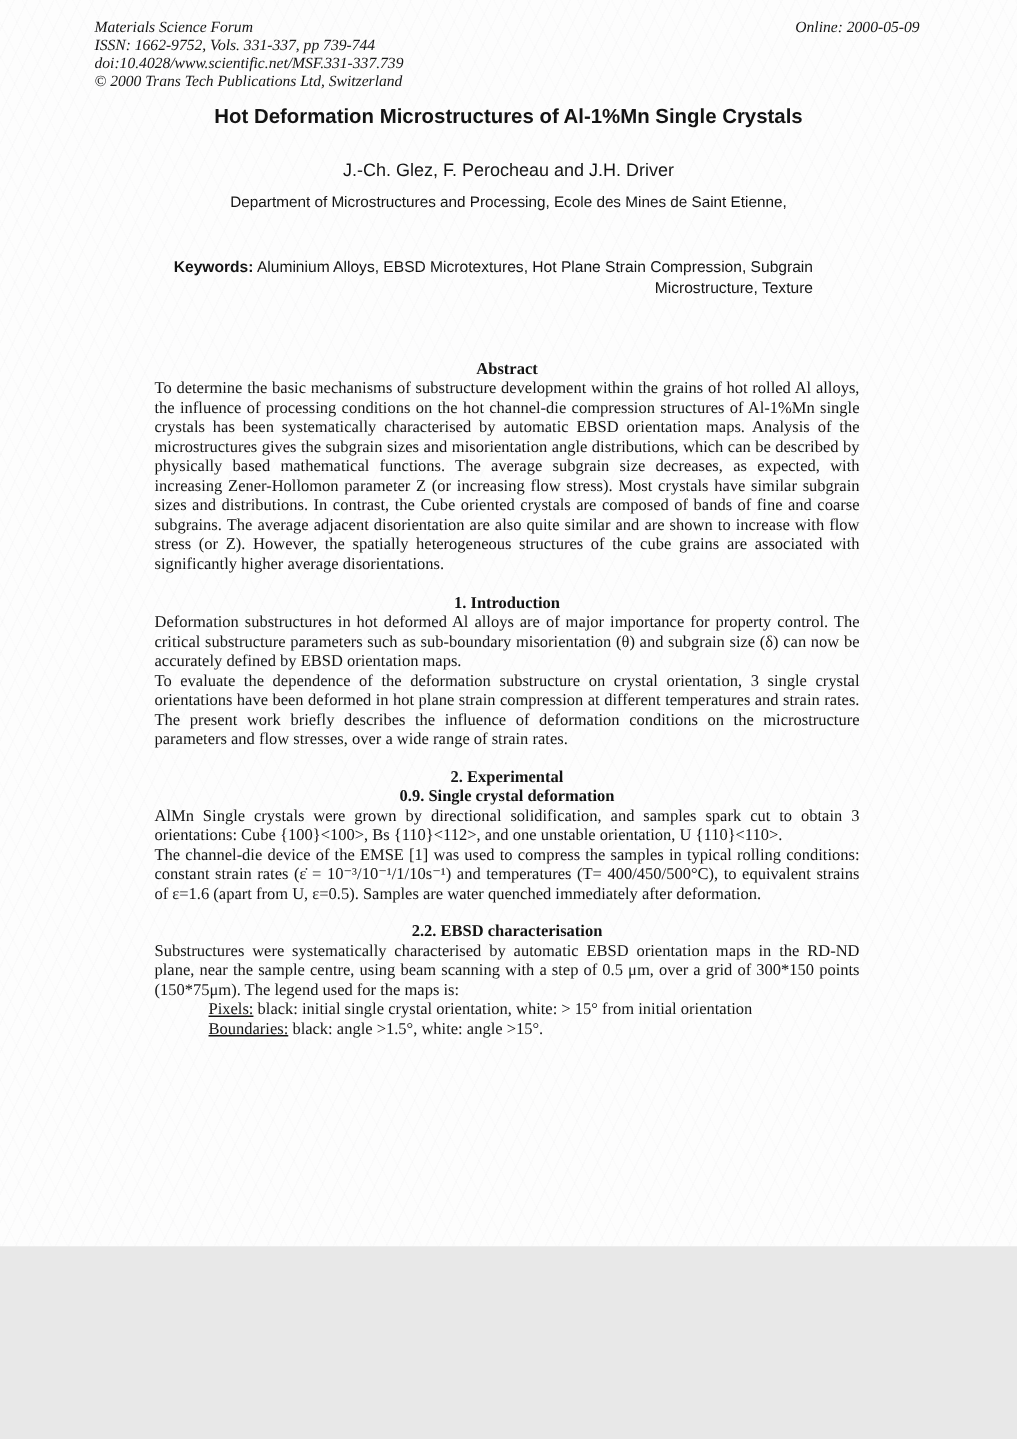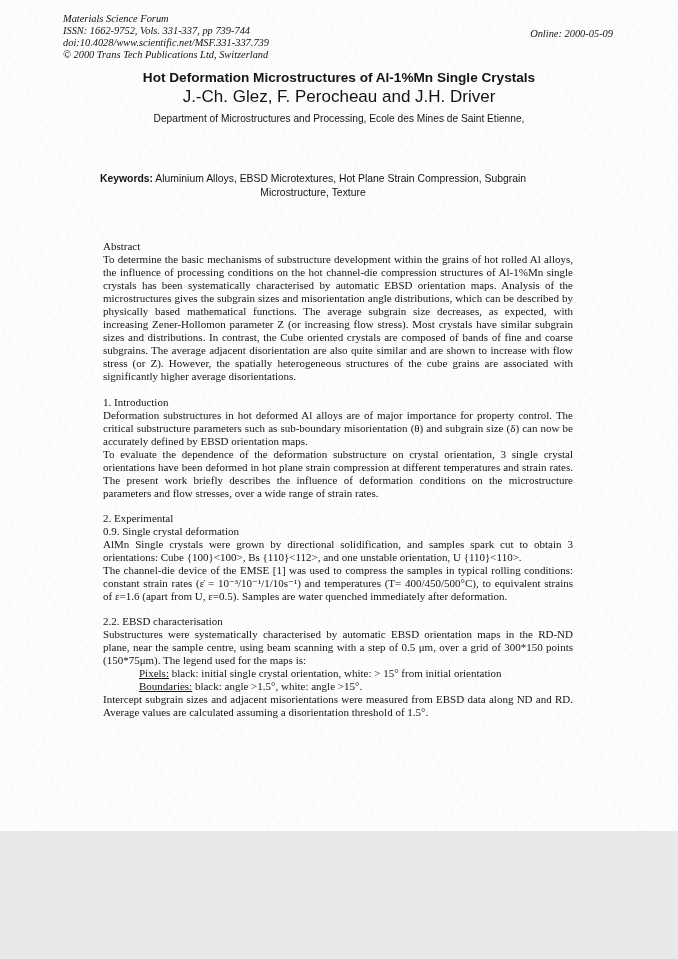--- a/index.html
+++ b/index.html
@@ -27,21 +27,21 @@
     top: 13px;
     font-family: "Liberation Serif", "DejaVu Serif", serif;
     font-style: italic;
     font-size: 10.4px;
     line-height: 11.9px;
     white-space: nowrap;
   }
   .online-date {
     position: absolute;
     right: 65px;
-    top: 28px;
+    top: 13px;
     font-family: "Liberation Serif", "DejaVu Serif", serif;
     font-style: italic;
     font-size: 10.4px;
     line-height: 11.9px;
     white-space: nowrap;
   }
 
   
   .title-block {
     position: absolute;
@@ -50,59 +50,59 @@
     width: 486px;
     text-align: center;
     font-family: Liberation Sans, sans-serif;
   }
   .paper-title {
     font-size: 13.6px;
     font-weight: bold;
     line-height: 16px;
   }
   .authors {
-    margin-top: 3px;
-    font-size: 17px;
+    margin-top: 20px;
+    font-size: 12px;
     line-height: 15px;
   }
   .affiliation {
     margin-top: 8px;
     font-size: 10.2px;
     line-height: 13px;
   }
 
   
   .keywords-block {
     position: absolute;
     left: 84px;
     top: 172px;
     width: 458px;
     font-family: "Liberation Sans", "DejaVu Sans", sans-serif;
     font-size: 10.4px;
     line-height: 13.6px;
-    text-align: center;
+    text-align: right;
   }
   .keywords-block .kw-label { font-weight: bold; }
 
   
   .body-block {
     position: absolute;
     left: 103px;
     top: 240px;
     width: 470px;
     font-family: "Liberation Serif", "DejaVu Serif", serif;
     font-size: 11px;
     line-height: 13px;
     text-align: justify;
   }
   .body-block p { margin: 0; }
   .sec-heading {
-    font-weight: normal;
+    font-weight: bold;
     margin: 0;
-    text-align: left;
+    text-align: center;
   }
   .gap-lg { margin-top: 13px !important; }
   .gap-md { margin-top: 12px !important; }
   .legend-line {
     padding-left: 36px;
     text-align: left;
   }
   .legend-line .u { text-decoration: underline; }
 </style>
 </head>
@@ -145,17 +145,16 @@
     <p>The channel-die device of the EMSE [1] was used to compress the samples in typical rolling conditions: constant strain rates (ε̇ = 10⁻³/10⁻¹/1/10s⁻¹) and temperatures (T= 400/450/500°C), to equivalent strains of ε=1.6 (apart from U, ε=0.5). Samples are water quenched immediately after deformation.</p>
 
     <p class="sec-heading gap-md">2.2. EBSD characterisation</p>
     <p>Substructures were systematically characterised by automatic EBSD orientation maps in the RD-ND plane, near the sample centre, using beam scanning with a step of 0.5 μm, over a grid of 300*150 points (150*75μm). The legend used for the maps is:</p>
     <p class="legend-line">
       <span class="u">Pixels:</span><span> black: initial single crystal orientation, white: &gt; 15° from initial orientation</span>
     </p>
     <p class="legend-line">
       <span class="u">Boundaries:</span><span> black: angle &gt;1.5°, white: angle &gt;15°.</span>
     </p>
-    <p>Intercept subgrain sizes and adjacent misorientations were measured from EBSD data along ND and RD. Average values are calculated assuming a disorientation threshold of 1.5°.</p>
 
   </div>
 
 </div>
 
 </body></html>

